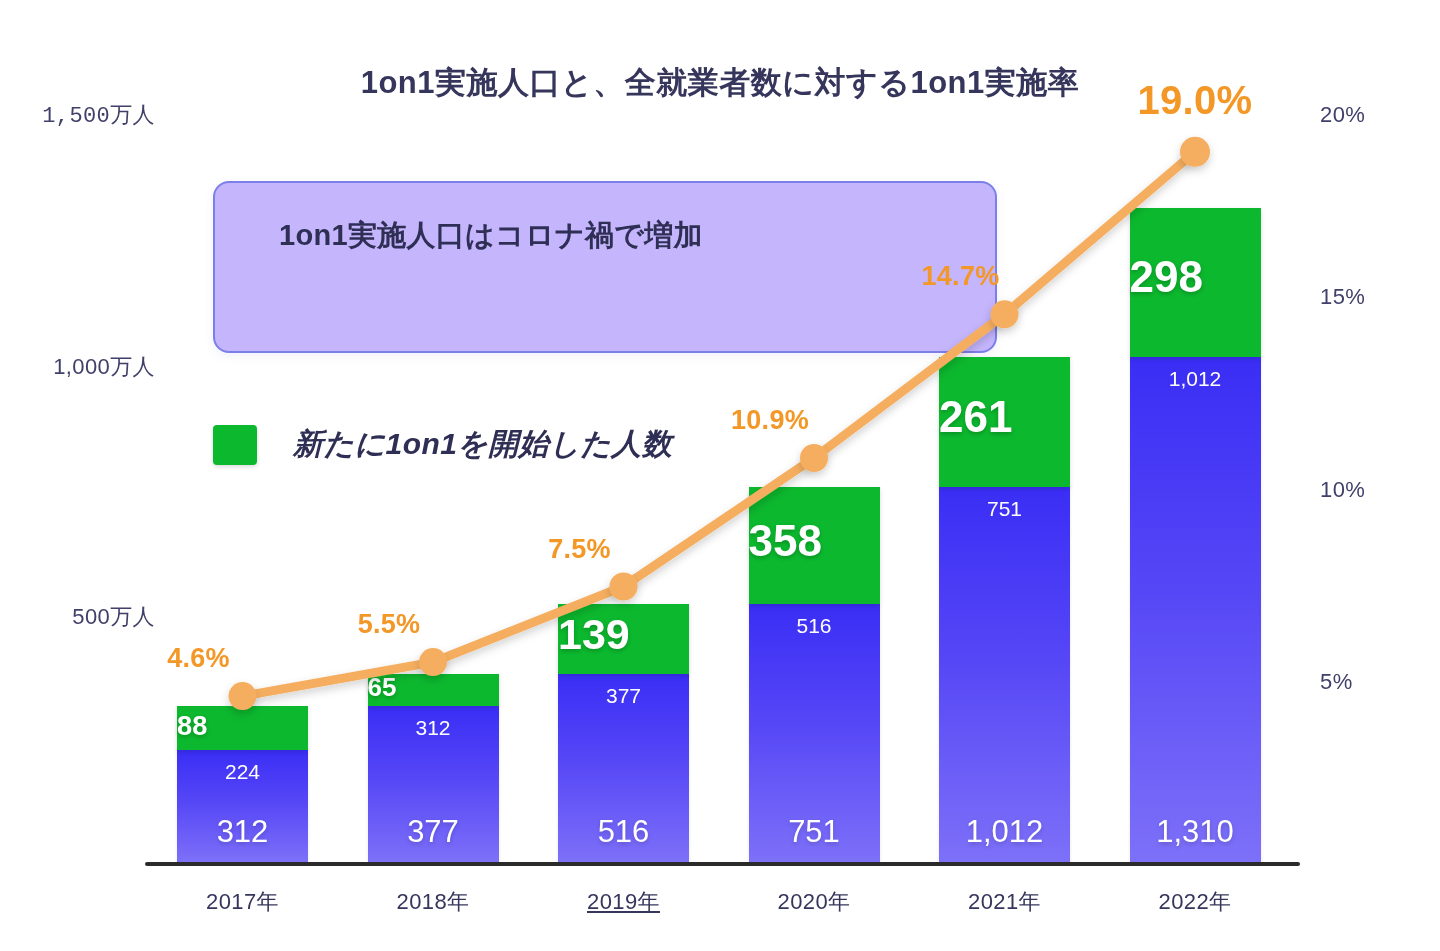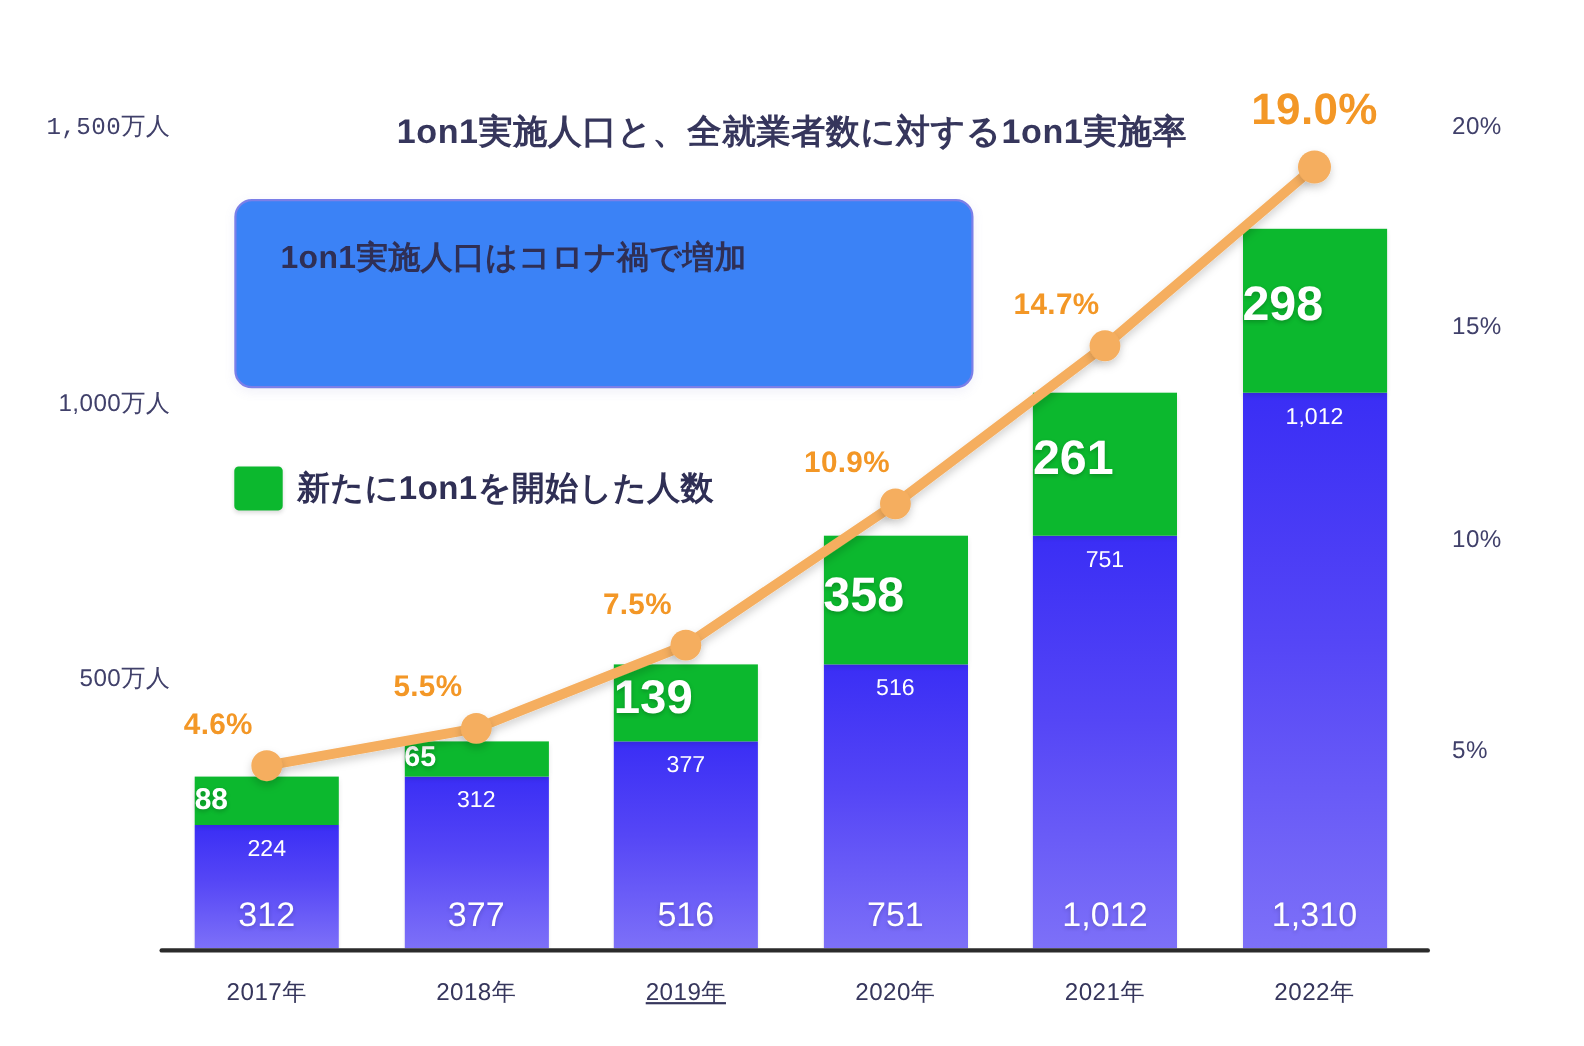--- a/index.html
+++ b/index.html
@@ -16,21 +16,20 @@
   
   .chart-title{
     position:absolute;
     left:0;top:62px;width:1440px;
     text-align:center;
     font-size:31px;
     font-weight:bold;
     letter-spacing:.5px;
     color:#36365c;
     white-space:nowrap;
-    margin-top:37px;
   }
 
   
   .axis-label{
     position:absolute;
     font-size:22px;
     color:#40406a;
     white-space:nowrap;
     letter-spacing:.4px;
   }
@@ -42,42 +41,42 @@
     left:145px;top:862px;
     width:1155px;height:4px;
     background:#2b2b2b;
     border-radius:2px;
   }
 
   
   .callout{
     position:absolute;
     left:213px;top:181px;
-    width:672px;height:172px;
+    width:784px;height:172px;
     box-sizing:border-box;
-    background:#3b82f6;
+    background:#c4b5fd;
     border:2.5px solid #7b7fe8;
     border-radius:16px;
     box-shadow:0 3px 10px rgba(120,120,200,.10);
-    padding:26px 40px 0 40px;
+    padding:26px 40px 0 64px;
   }
   .callout-line{
     font-size:29px;
     font-weight:bold;
     color:#2f2f55;
     line-height:1.85;
     white-space:nowrap;
     letter-spacing:.3px;
   }
 
   
   .legend{
     position:absolute;
     left:213px;top:424px;
-    display:flex;align-items:flex-start;gap:13px;
+    display:flex;align-items:center;gap:36px;font-style:italic;
   }
   .legend-swatch{
     width:44px;height:40px;
     background:#0cb82e;
     border-radius:4px;
     box-shadow:0 2px 4px rgba(0,0,0,.14);
   }
   .legend-text{
     font-size:30px;font-weight:bold;color:#2f2f55;
     white-space:nowrap;letter-spacing:.4px;

